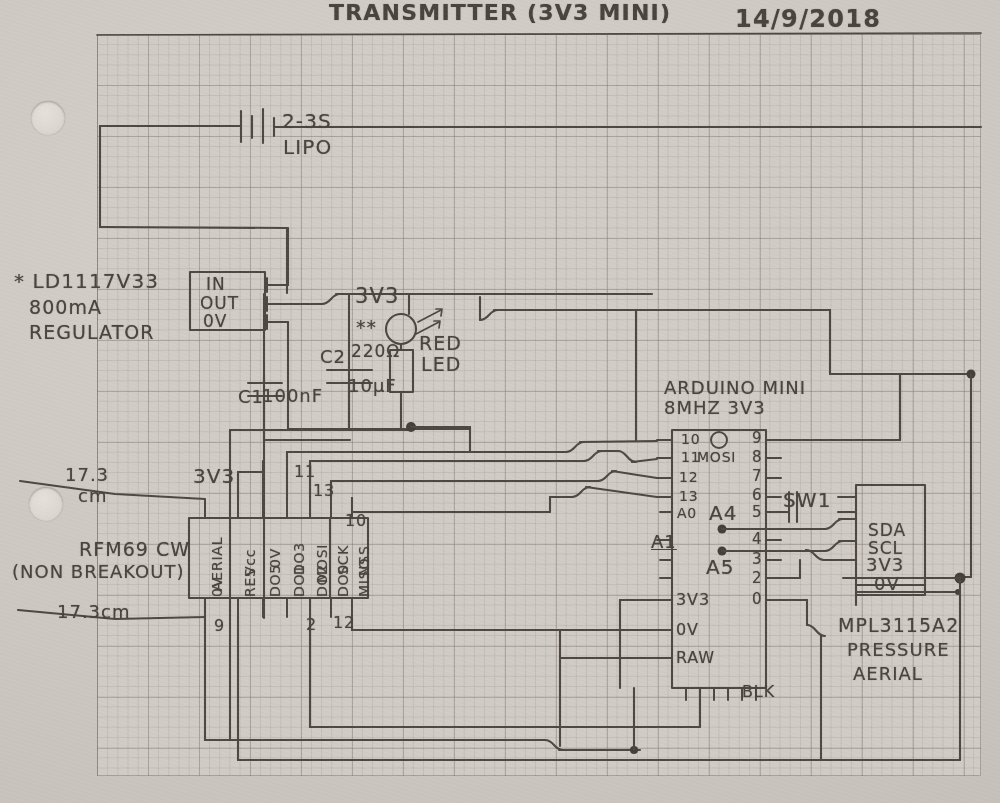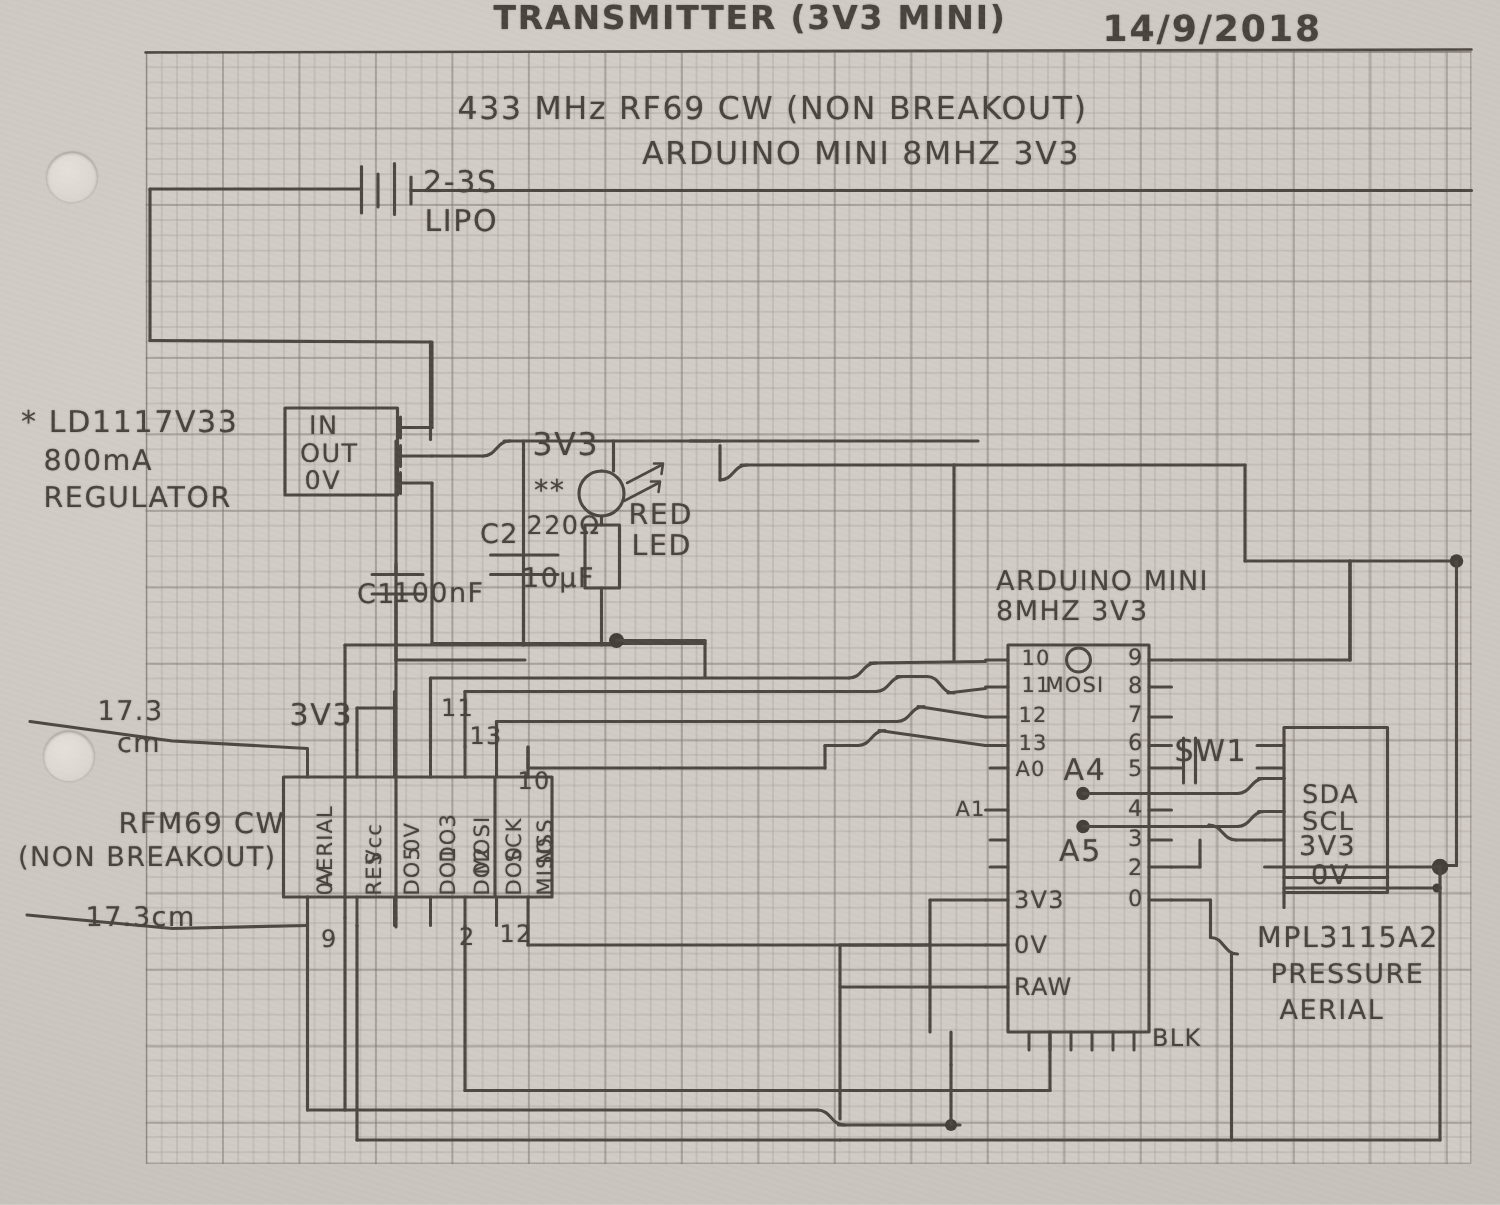--- a/index.html
+++ b/index.html
@@ -322,22 +322,20 @@
     <path class="w" d="M264,612 L264,618"></path>
 
     <path class="w" d="M800,578 L800,560"></path>
     <path class="w" d="M806,550 L806,550"></path>
   </svg>
   </div>
 
   <div class="hw t" style="left:281px;top:2px;font-size:22px;margin-left:48px;">TRANSMITTER  (3V3  MINI)</div>
   <div class="hw t" style="left:735px;top:7px;font-size:24px;">14/9/2018</div>
 
-  <div class="hw" style="left:305px;top:62px;font-size:21px;">433 MHz  RF69 CW (NON BREAKOUT)</div>
-  <div class="hw" style="left:428px;top:92px;font-size:21px;">ARDUINO MINI  8MHZ  3V3</div>
 
   <div class="hw" style="left:282px;top:111px;font-size:20px;">2-3S</div>
   <div class="hw" style="left:283px;top:137px;font-size:20px;">LIPO</div>
 
   <div class="hw" style="left:14px;top:271px;font-size:20px;">* LD1117V33</div>
   <div class="hw" style="left:29px;top:298px;font-size:19px;">800mA</div>
   <div class="hw" style="left:29px;top:323px;font-size:19px;">REGULATOR</div>
 
   <div class="hw" style="left:206px;top:276px;font-size:17px;">IN</div>
   <div class="hw" style="left:200px;top:295px;font-size:17px;text-align:right;">OUT</div>
@@ -387,39 +385,39 @@
 
   <div class="hw" style="left:664px;top:379px;font-size:18px;">ARDUINO MINI</div>
   <div class="hw" style="left:664px;top:399px;font-size:18px;">8MHZ 3V3</div>
   <div class="hw" style="left:697px;top:450px;font-size:14px;">MOSI</div>
 
   <div class="hw" style="left:681px;top:432px;font-size:14px;">10</div>
   <div class="hw" style="left:681px;top:450px;font-size:14px;">11</div>
   <div class="hw" style="left:679px;top:470px;font-size:14px;">12</div>
   <div class="hw" style="left:679px;top:489px;font-size:14px;">13</div>
   <div class="hw" style="left:677px;top:506px;font-size:14px;">A0</div>
-  <div class="hw" style="left:637px;top:533px;font-size:14px;">A1</div>
+  <div class="hw" style="left:651px;top:533px;font-size:18px;text-decoration:underline;">A1</div>
   <div class="hw" style="left:676px;top:592px;font-size:16px;">3V3</div>
   <div class="hw" style="left:676px;top:622px;font-size:16px;">0V</div>
   <div class="hw" style="left:676px;top:650px;font-size:16px;">RAW</div>
 
   <div class="hw" style="left:752px;top:431px;font-size:15px;">9</div>
   <div class="hw" style="left:752px;top:450px;font-size:15px;">8</div>
   <div class="hw" style="left:752px;top:469px;font-size:15px;">7</div>
   <div class="hw" style="left:752px;top:488px;font-size:15px;">6</div>
   <div class="hw" style="left:752px;top:505px;font-size:15px;">5</div>
   <div class="hw" style="left:752px;top:532px;font-size:15px;">4</div>
   <div class="hw" style="left:752px;top:552px;font-size:15px;">3</div>
   <div class="hw" style="left:752px;top:571px;font-size:15px;">2</div>
   <div class="hw" style="left:752px;top:592px;font-size:15px;">0</div>
 
   <div class="hw" style="left:709px;top:503px;font-size:20px;">A4</div>
   <div class="hw" style="left:706px;top:557px;font-size:20px;">A5</div>
   <div class="hw" style="left:783px;top:490px;font-size:20px;">SW1</div>
-  <div class="hw" style="left:744px;top:684px;font-size:16px;padding-left:24px;">BLK</div>
+  <div class="hw" style="left:718px;top:684px;font-size:16px;padding-left:24px;">BLK</div>
 
   <div class="hw" style="left:868px;top:522px;font-size:17px;">SDA</div>
   <div class="hw" style="left:868px;top:540px;font-size:17px;">SCL</div>
   <div class="hw" style="left:866px;top:556px;font-size:18px;">3V3</div>
   <div class="hw" style="left:874px;top:575px;font-size:18px;">0V</div>
   <div class="hw" style="left:838px;top:616px;font-size:19px;">MPL3115A2</div>
   <div class="hw" style="left:847px;top:641px;font-size:18px;">PRESSURE</div>
   <div class="hw" style="left:853px;top:665px;font-size:18px;">AERIAL</div>
 
   <div id="grain"></div>

